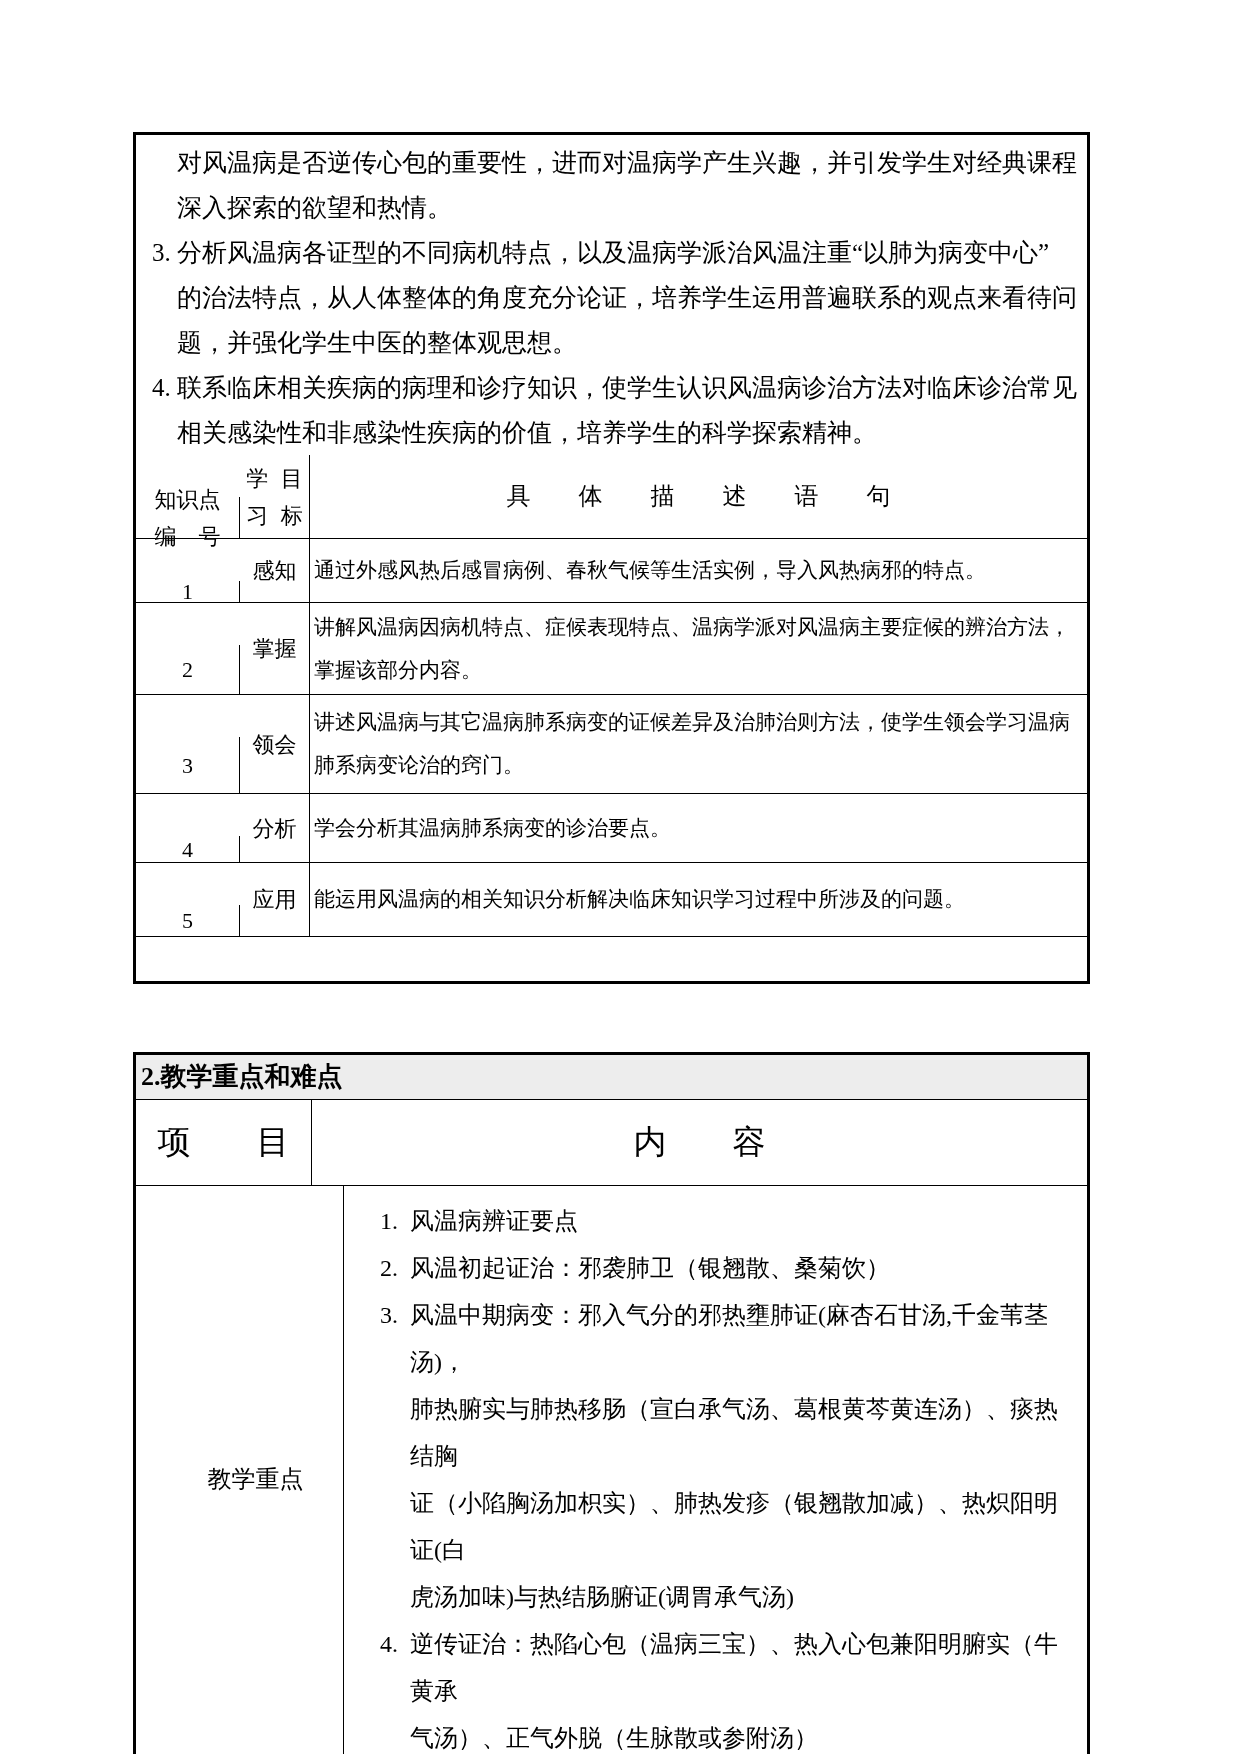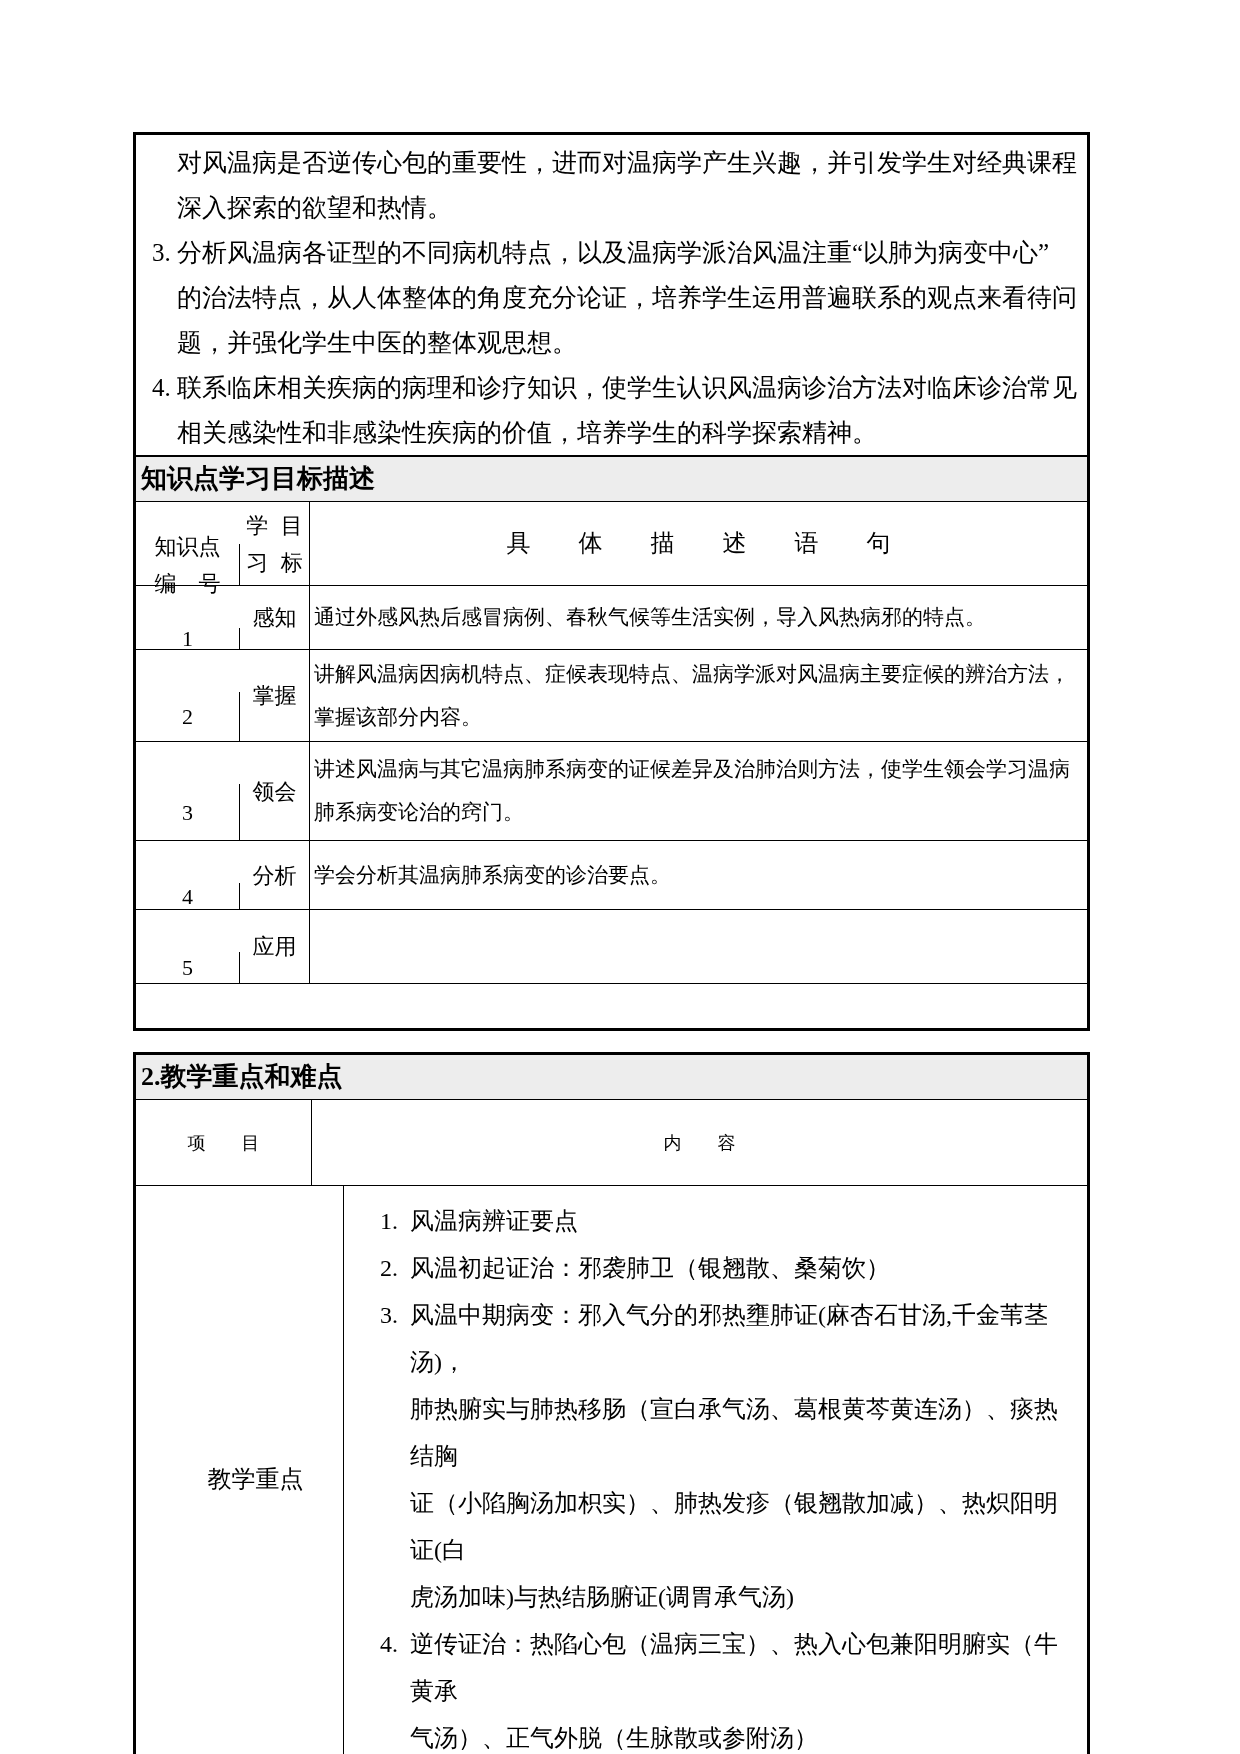--- a/index.html
+++ b/index.html
@@ -29,21 +29,21 @@
          align-items:center; justify-content:center; text-align:center; font-size:22px; line-height:37px; }
   .kc3 { flex:1; display:flex; align-items:center; padding:0 4px; font-size:21px; line-height:43px; }
   .khead { height:84px; border-bottom:1px solid #000; }
   .khead .kc3 { justify-content:center; font-size:24px; }
   .krow.r { border-bottom:1px solid #000; }
   .kr1 { height:64px; } .kr2 { height:92px; } .kr3 { height:99px; }
   .kr4 { height:69px; } .kr5 { height:74px; border-bottom:2px solid #000; }
   .kempty { height:44px; }
 
   
-  .bhead { display:flex; height:86px; border-bottom:1px solid #000; font-size:18px; }
+  .bhead { display:flex; height:86px; border-bottom:1px solid #000; font-size:33px; }
   .bc1 { width:176px; border-right:1px solid #000; display:flex; align-items:center;
          justify-content:center; text-align:center; }
   .bc2 { flex:1; display:flex; align-items:center; justify-content:center;text-align:center; }
   .brow { display:flex; min-height:374px; }
   .brow .bc1 { font-size:24px;margin-left:32px; }
   .blist { flex:1; padding:12px 6px 10px 36px; font-size:24px; line-height:47px; }
   .blist-item { position:relative; padding-left:30px; }
   .blist-item .marker { position:absolute; left:0; top:0; }
 </style>
 </head>
@@ -63,21 +63,20 @@
 的治法特点，从人体整体的角度充分论证，培养学生运用普遍联系的观点来看待问
 题，并强化学生中医的整体观思想。</span>
     </div>
     <div class="intro-item">
       <span class="marker">4.</span>
       <span class="pre">联系临床相关疾病的病理和诊疗知识，使学生认识风温病诊治方法对临床诊治常见
 相关感染性和非感染性疾病的价值，培养学生的科学探索精神。</span>
     </div>
   </div>
 
-  <div class="bar">知识点学习目标描述</div>
 
   <div class="krow khead">
     <div class="kc1">
       <span>知识点</span>
       <span>编　号</span>
     </div>
     <div class="kc2">
       <span>学习</span>
       <span>目标</span>
     </div>
@@ -136,20 +135,23 @@
       </div>
   </div>
 
   <div class="krow r kr5">
     <div class="kc1">
         <span>5</span>
       </div>
     <div class="kc2">
         <span>应用</span>
       </div>
+    <div class="kc3">
+        <span class="pre">能运用风温病的相关知识分析解决临床知识学习过程中所涉及的问题。</span>
+      </div>
   </div>
 
   <div class="kempty"></div>
 </div>
 
 <div class="tbl" id="tableB">
 
   <div class="bar">2.教学重点和难点</div>
 
   <div class="bhead">

